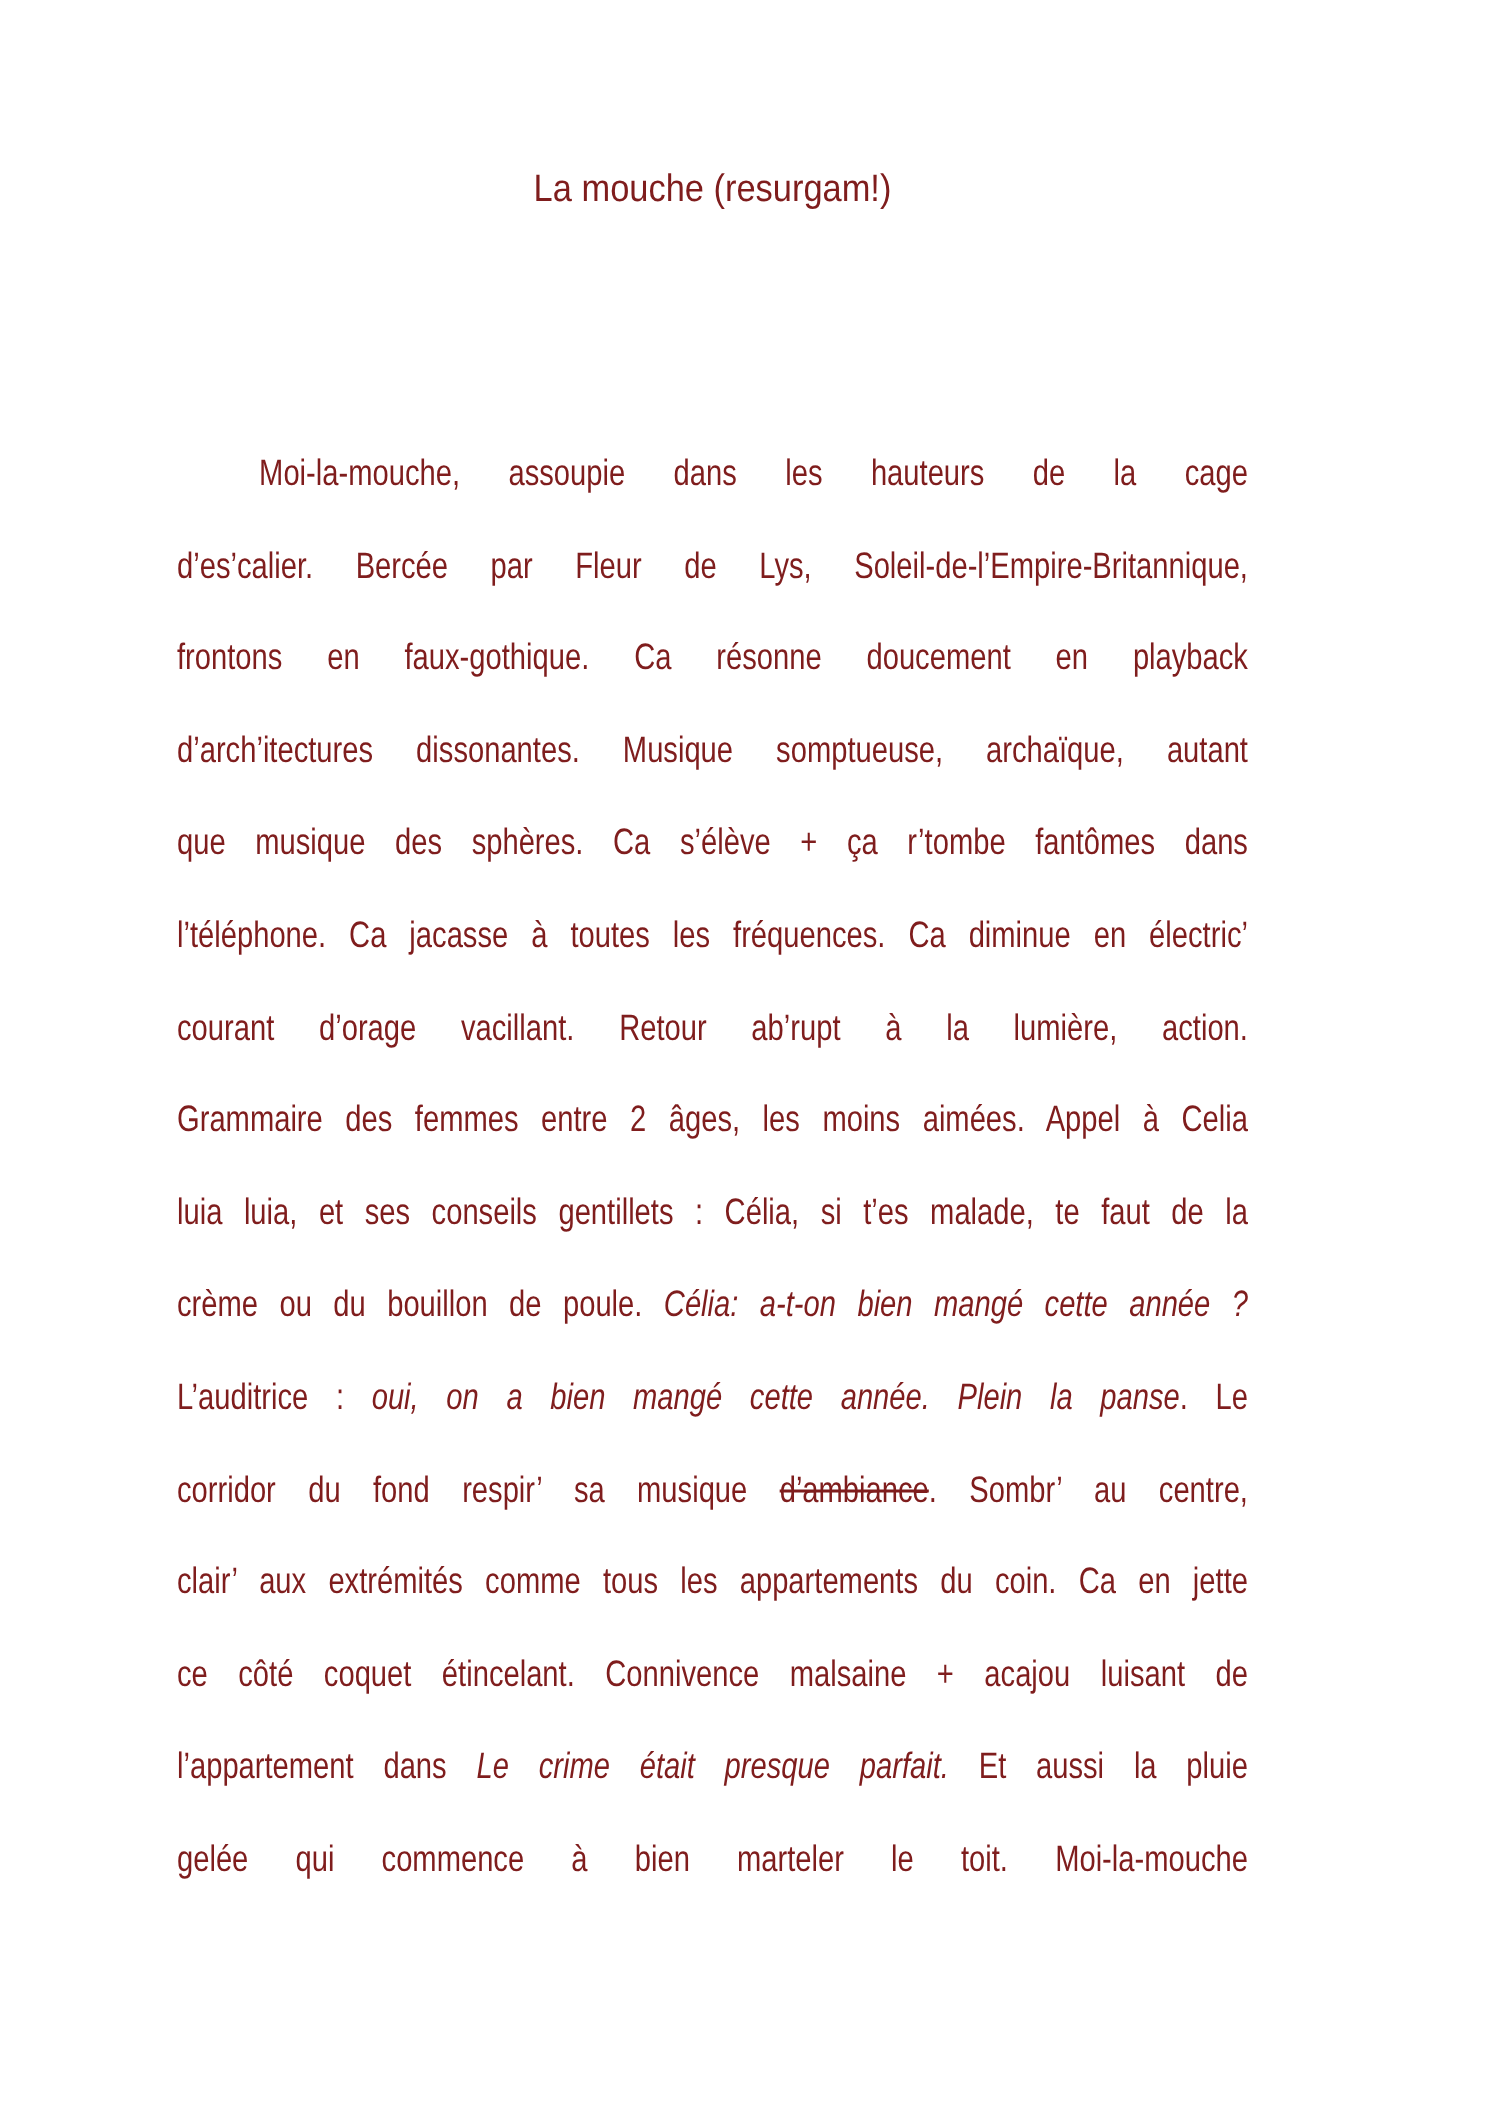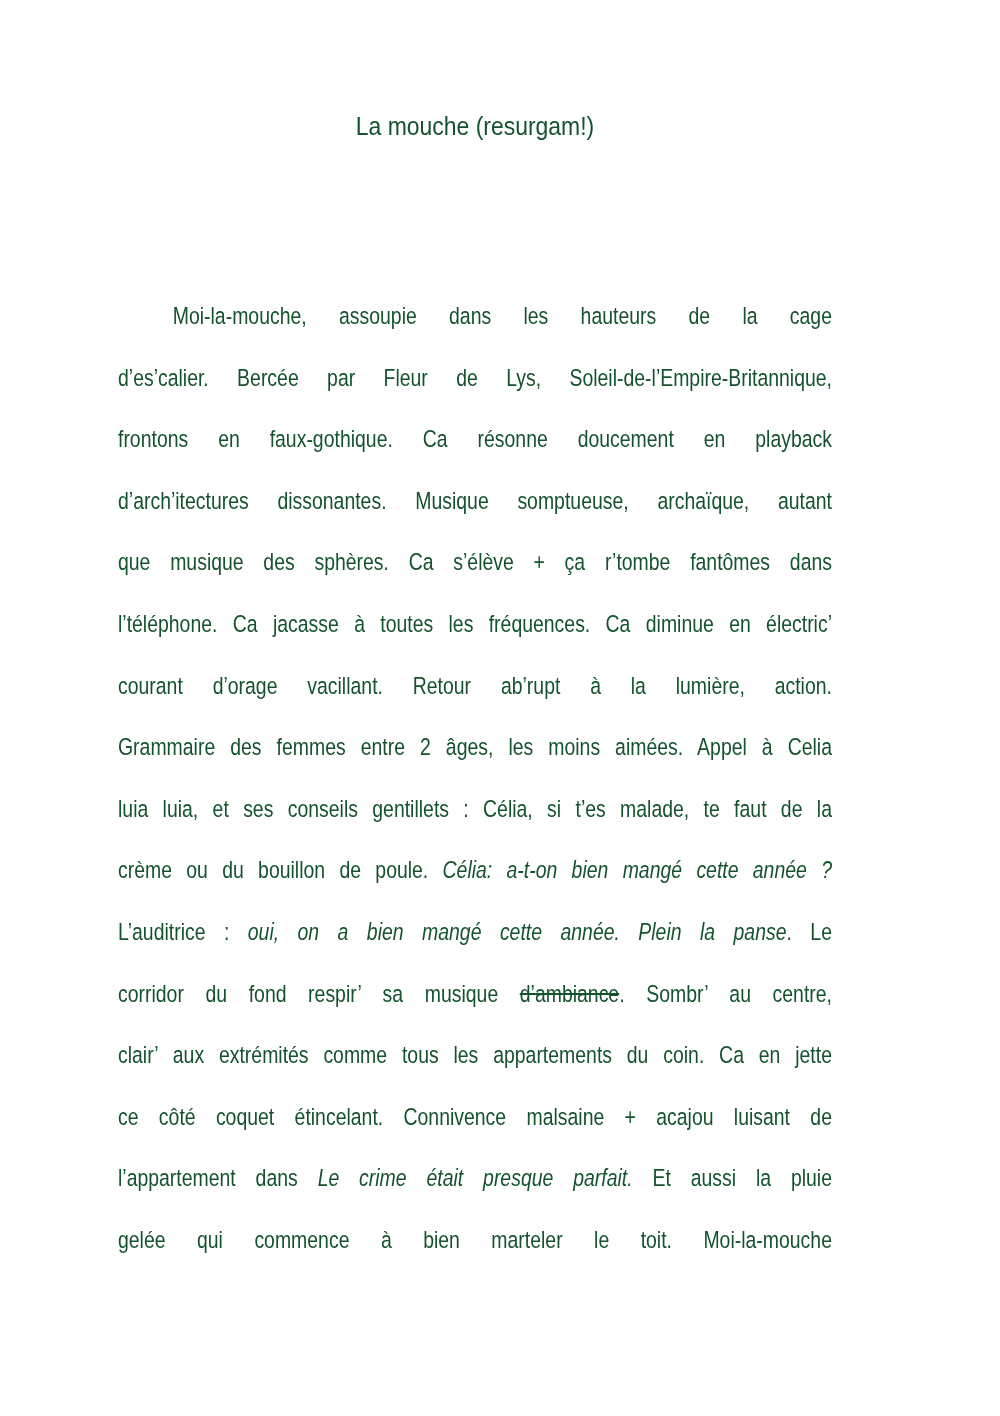--- a/index.html
+++ b/index.html
@@ -3,21 +3,21 @@
 <meta charset="utf-8">
 <style>
   * { margin: 0; padding: 0; box-sizing: border-box; }
   html, body { background: #ffffff; }
   .page {
     position: relative;
     width: 1000px;
     height: 1416px;
     background: #ffffff;
     font-family: "Liberation Sans", sans-serif;
-    color: #14532d;
+    color: #7f1d1d;
     overflow: hidden;
   }
   .column {
     position: absolute;
     left: 118px;
     top: 0;
     width: 714px;
   }
   .title {
     margin-top: 109px;

